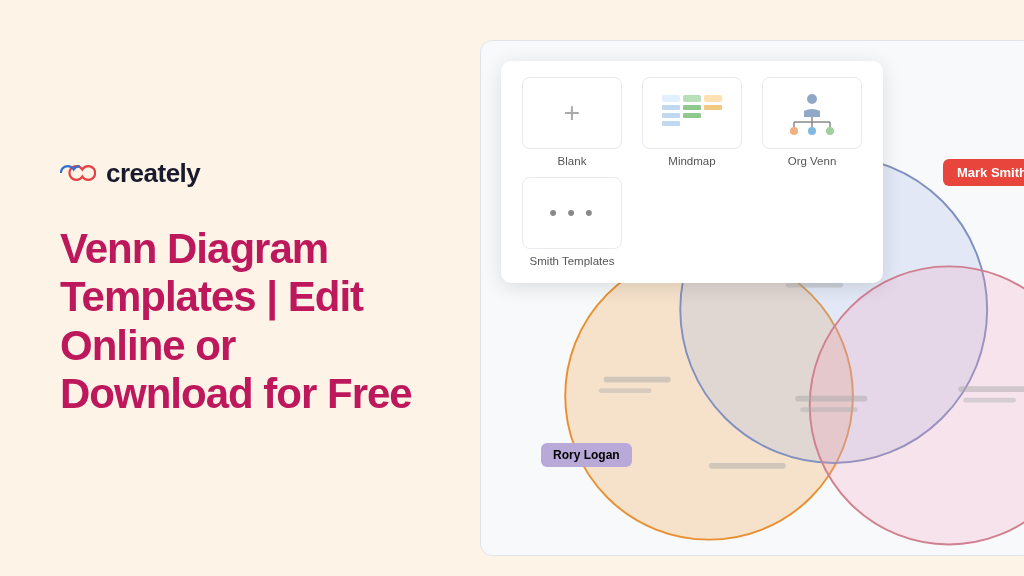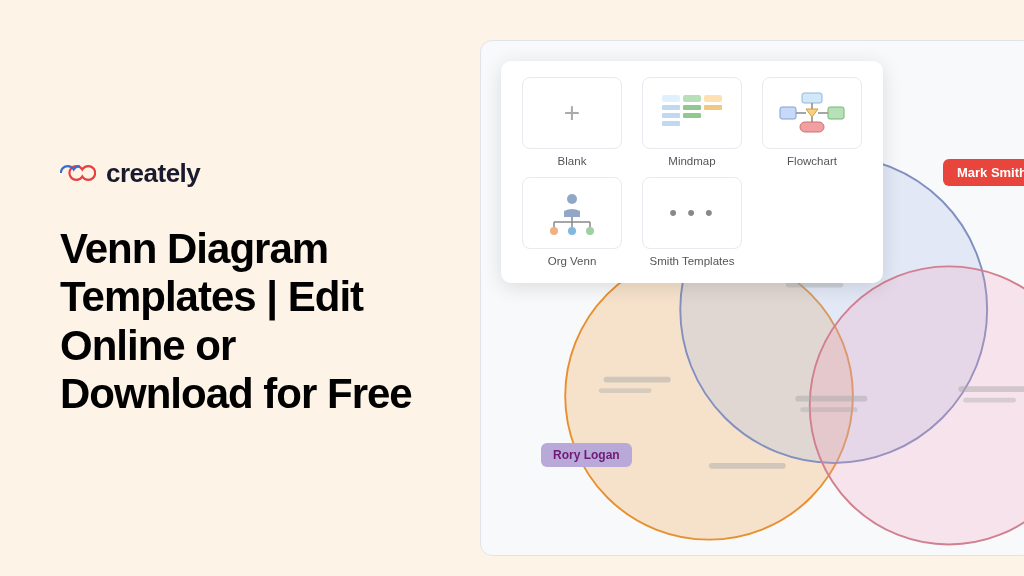--- a/index.html
+++ b/index.html
@@ -36,21 +36,21 @@
       font-size: 26px;
       font-weight: 700;
       color: #1a1a2e;
       letter-spacing: -0.5px;
       text-align: center;
     }
 
     .main-title {
       font-size: 42px;
       font-weight: 800;
-      color: #000000;
+      color: #be185d;
       line-height: 1.15;
       letter-spacing: -1px;
     }
 
     
     .right-panel {
       flex: 1;
       height: 100%;
       position: relative;
       overflow: hidden;
@@ -138,21 +138,21 @@
       z-index: 20;
       white-space: nowrap;
     }
 
     
     .user-badge-rory {
       position: absolute;
       bottom: 88px;
       left: 60px;
       background: #b8a9d9;
-      color: #701a75;
+      color: #000000;
       font-size: 12px;
       font-weight: 600;
       padding: 5px 12px;
       border-radius: 6px;
       z-index: 20;
       white-space: nowrap;
     }
   </style>
 </head>
 <body>
@@ -192,37 +192,20 @@
             <rect x="27" y="16" width="18" height="5" rx="1" fill="#90c890"></rect>
             <rect x="48" y="16" width="18" height="5" rx="1" fill="#f0c880"></rect>
             <rect x="6" y="24" width="18" height="5" rx="1" fill="#c0d8f0"></rect>
             <rect x="27" y="24" width="18" height="5" rx="1" fill="#90c890"></rect>
             <rect x="6" y="32" width="18" height="5" rx="1" fill="#c0d8f0"></rect>
           </svg>
         </div>
         <span class="template-label">Mindmap</span>
       </div>
 
-      <div class="template-item">
-        <div class="template-icon-box">
-          <svg width="72" height="48" viewBox="0 0 72 48">
-            <rect x="26" y="4" width="20" height="10" rx="2" fill="#d0e8f8" stroke="#90b8d8" stroke-width="1"></rect>
-            <line x1="36" y1="14" x2="36" y2="20" stroke="#888" stroke-width="1.5"></line>
-            <polygon points="30,20 42,20 36,28" fill="#f8d080" stroke="#d0a040" stroke-width="1"></polygon>
-            <line x1="36" y1="28" x2="36" y2="33" stroke="#888" stroke-width="1.5"></line>
-            <rect x="24" y="33" width="24" height="10" rx="5" fill="#f0a0a0" stroke="#d07070" stroke-width="1"></rect>
-
-            <line x1="42" y1="24" x2="58" y2="24" stroke="#888" stroke-width="1.5"></line>
-            <rect x="52" y="18" width="16" height="12" rx="2" fill="#b8e0b8" stroke="#70b870" stroke-width="1"></rect>
-            <line x1="30" y1="24" x2="14" y2="24" stroke="#888" stroke-width="1.5"></line>
-            <rect x="4" y="18" width="16" height="12" rx="2" fill="#c8d8f8" stroke="#80a0d8" stroke-width="1"></rect>
-          </svg>
-        </div>
-        <span class="template-label">Flowchart</span>
-      </div>
 
 
       <div class="template-item">
         <div class="template-icon-box">
           <svg width="72" height="48" viewBox="0 0 72 48">
 
             <circle cx="36" cy="10" r="5" fill="#90a8c8"></circle>
             <path d="M28 22 Q36 18 44 22 L44 28 L28 28 Z" fill="#90a8c8"></path>
 
             <line x1="36" y1="28" x2="36" y2="33" stroke="#888" stroke-width="1.5"></line>

